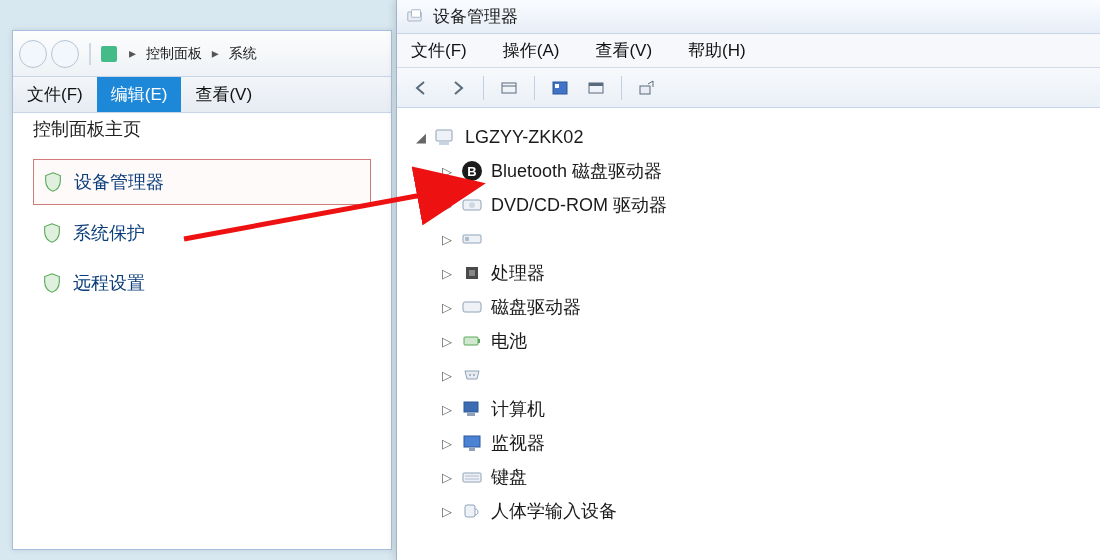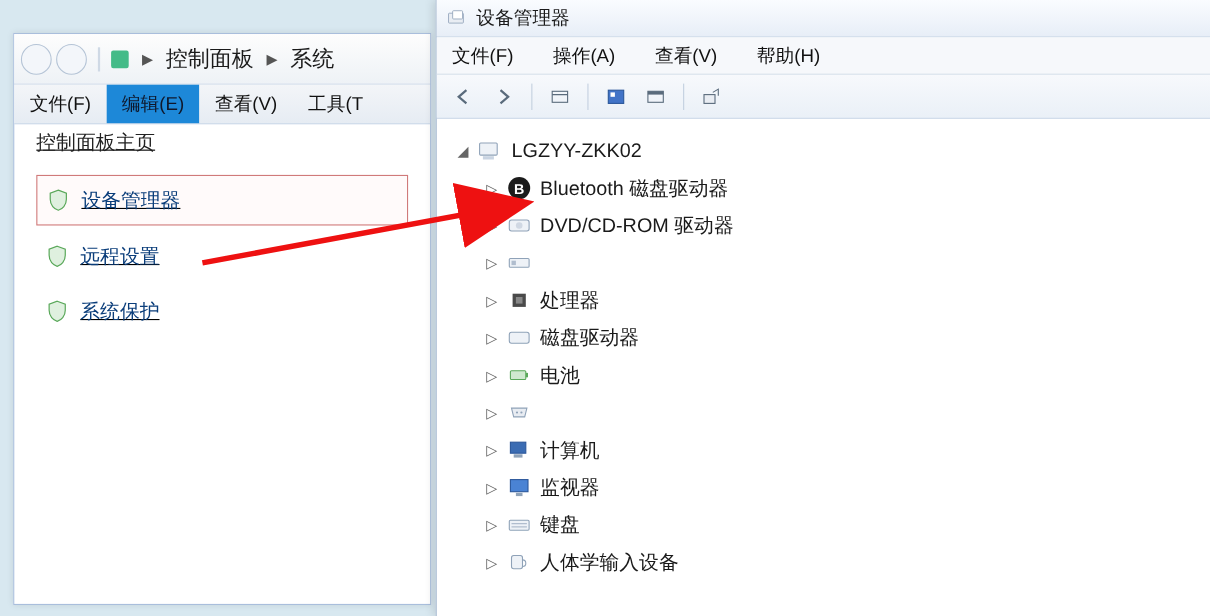--- a/index.html
+++ b/index.html
@@ -27,35 +27,35 @@
     display: flex; align-items: center;
     padding: 0 6px;
     gap: 4px;
   }
   .navcirc {
     width: 28px; height: 28px; border-radius: 50%;
     border: 1px solid #b5c4d6; background: #f3f6fa;
   }
   .navsep { width: 2px; height: 22px; background: #cfd9e5; margin: 0 6px; }
   .addr-icon { width: 16px; height: 16px; background: #4b8; border-radius: 2px; }
-  .crumb { color: #1a1a1a; font-size: 20px; padding: 0 2px; }
+  .crumb { color: #1a1a1a; font-size: 14px; padding: 0 2px; }
   .crumb .arr { color: #555; padding: 0 6px; }
   .cp-menu {
     height: 36px;
     background: linear-gradient(#f3f5f8,#e6ecf3);
     border-bottom: 1px solid #c7d5e6;
     display: flex; align-items: stretch;
     font-size: 17px;
   }
   .cp-menu .mi { padding: 6px 14px; color: #111; cursor: default; }
   .cp-menu .mi.active {
     background: #1d88d8;
-    color: #0f172a;
-  }
-  .cp-body { padding: 4px 20px; text-decoration: underline; }
+    color: #ffffff;
+  }
+  .cp-body { padding: 4px 20px; }
   .cp-heading { font-size: 18px; color: #222; margin-bottom: 18px; }
   .cp-link {
     display: flex; align-items: center; gap: 10px;
     padding: 10px 8px; margin-bottom: 6px;
     color: #0a3d7a; font-size: 18px;
     cursor: default;
   }
   .cp-link.selected {
     border: 1px solid #d07a7a;
     background: #fffafa;
@@ -148,48 +148,47 @@
       <span class="arr">▸</span>
       <span>控制面板</span>
       <span class="arr">▸</span>
       <span>系统</span>
     </span>
   </div>
   <div class="cp-menu">
     <div class="mi">文件(F)</div>
     <div class="mi active">编辑(E)</div>
     <div class="mi">查看(V)</div>
-    <div class="mi">工具(T</div>
   </div>
   <div class="cp-body">
     <div class="cp-heading">控制面板主页</div>
 
     <div class="cp-link selected">
       <span class="shield">
         <svg viewBox="0 0 24 24">
             <path d="M12 2 L20 5 V11 C20 17 16 21 12 22 C8 21 4 17 4 11 V5 Z" fill="#dff0df" stroke="#5aa85a" stroke-width="1.2"></path>
           </svg>
       </span>
       <span>设备管理器</span>
     </div>
     <div class="cp-link">
       <span class="shield">
         <svg viewBox="0 0 24 24">
             <path d="M12 2 L20 5 V11 C20 17 16 21 12 22 C8 21 4 17 4 11 V5 Z" fill="#dff0df" stroke="#5aa85a" stroke-width="1.2"></path>
           </svg>
       </span>
-      <span>远程设置</span>
+      <span>系统保护</span>
     </div>
     <div class="cp-link">
       <span class="shield">
         <svg viewBox="0 0 24 24">
             <path d="M12 2 L20 5 V11 C20 17 16 21 12 22 C8 21 4 17 4 11 V5 Z" fill="#dff0df" stroke="#5aa85a" stroke-width="1.2"></path>
           </svg>
       </span>
-      <span>系统保护</span>
+      <span>远程设置</span>
     </div>
   </div>
 </div>
 
 <div class="dm-window">
   <div class="dm-title">
     <span class="ticon">
       <svg viewBox="0 0 24 20">
           <rect x="1" y="4" width="18" height="12" rx="1" fill="#e9edf3" stroke="#8fa2b8"></rect>
           <rect x="6" y="1" width="12" height="10" rx="1" fill="#fff" stroke="#8fa2b8"></rect>

